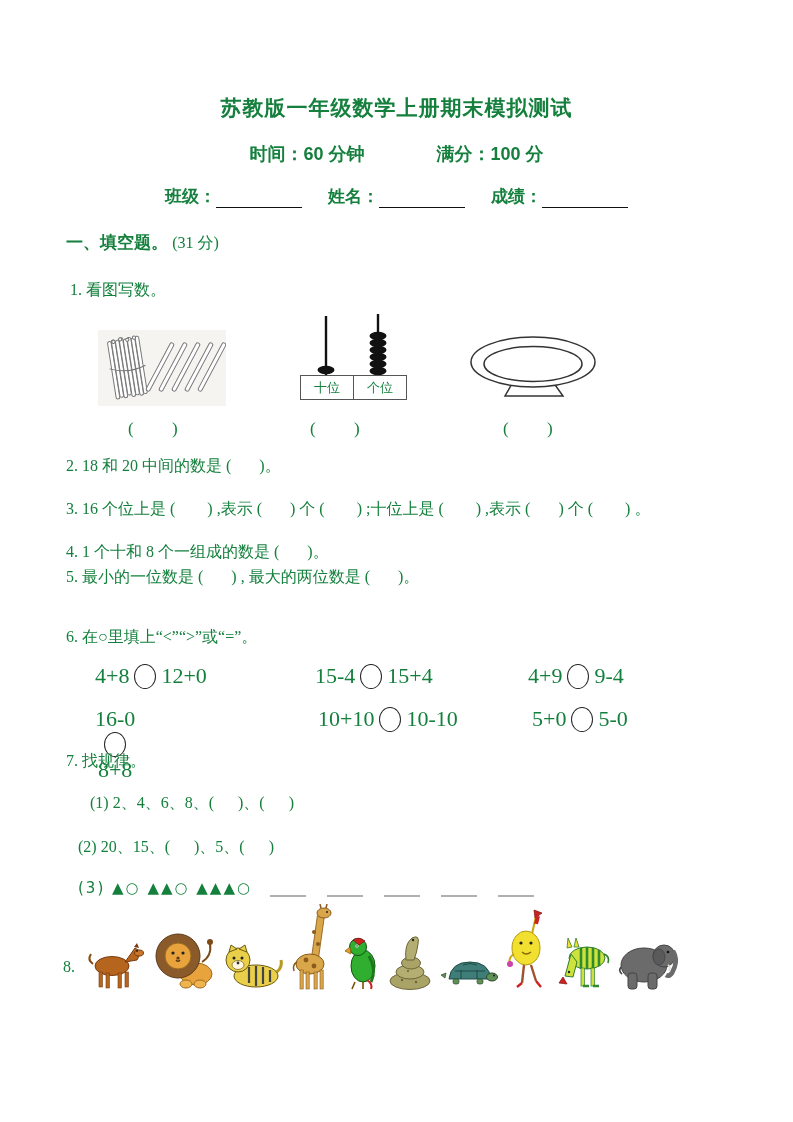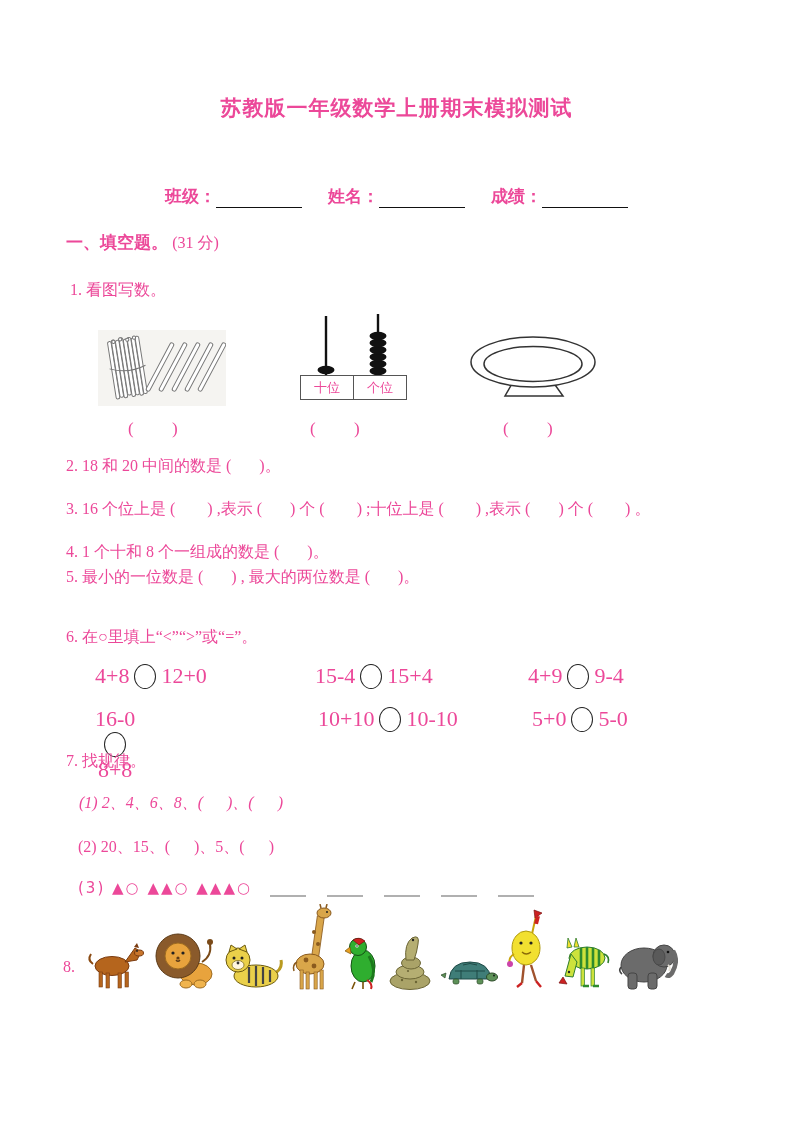--- a/index.html
+++ b/index.html
@@ -1,17 +1,17 @@
 <!DOCTYPE html>
 <html><head>
 <meta charset="utf-8">
 <style>
   html,body{margin:0;padding:0;background:#ffffff;}
   #page{position:relative;width:679px;height:1122px;background:#fff;overflow:hidden;
-        font-family:"Liberation Serif","DejaVu Serif",serif;color:#ec4899;}
+        font-family:"Liberation Serif","DejaVu Serif",serif;color:#15803d;}
   .abs{position:absolute;}
   .center{left:0;width:793px;text-align:center;}
   .bold-sans{font-family:"Liberation Sans","DejaVu Sans",sans-serif;font-weight:bold;}
   .title{font-size:21px;letter-spacing:1px;}
   .info-row{display:flex;justify-content:center;gap:72px;font-size:18px;}
   .field-row{display:flex;justify-content:center;gap:26px;font-size:17px;}
   .field{display:flex;align-items:flex-end;}
   .uline{display:inline-block;width:86px;height:17px;border-bottom:1.6px solid #111;}
   .q{font-size:16px;white-space:pre-wrap;}
   .sec-head{font-size:17px;}
@@ -30,20 +30,26 @@
   .animals{display:flex;align-items:flex-end;gap:7px;height:92px;}
   .animals svg{display:block;}
 </style>
 </head>
 <body>
 
 <div id="page">
 
   <div class="abs center title bold-sans" style="top:94px;">苏教版一年级数学上册期末模拟测试</div>
 
+  <div class="abs center" style="top:142px;">
+    <div class="info-row bold-sans">
+      <span>时间：60 分钟</span>
+      <span>满分：100 分</span>
+    </div>
+  </div>
 
   <div class="abs center" style="top:185px;">
     <div class="field-row bold-sans">
       <span class="field">
         <span>班级：</span>
         <span class="uline"></span>
       </span>
       <span class="field">
         <span>姓名：</span>
         <span class="uline"></span>
@@ -146,21 +152,21 @@
     <span class="circle"></span>
     <span>10-10</span>
   </div>
   <div class="abs cmp" style="left:532px;top:706px;">
     <span>5+0</span>
     <span class="circle"></span>
     <span>5-0</span>
   </div>
 
   <div class="abs q" style="left:66px;top:751px;">7. 找规律。</div>
-  <div class="abs q" style="left:79px;top:793px;font-style:italic;">(1) 2、4、6、8、(      )、(      )</div>
+  <div class="abs q" style="left:90px;top:793px;">(1) 2、4、6、8、(      )、(      )</div>
   <div class="abs q" style="left:78px;top:837px;">(2) 20、15、(      )、5、(      )</div>
   <div class="abs q pattern" style="left:78px;top:879px;">(3) ▲○ ▲▲○ ▲▲▲○</div>
   <div class="abs" style="left:270px;top:882px;">
     <span class="blank-line"></span>
     <span class="blank-line"></span>
     <span class="blank-line"></span>
     <span class="blank-line"></span>
     <span class="blank-line"></span>
   </div>
 

